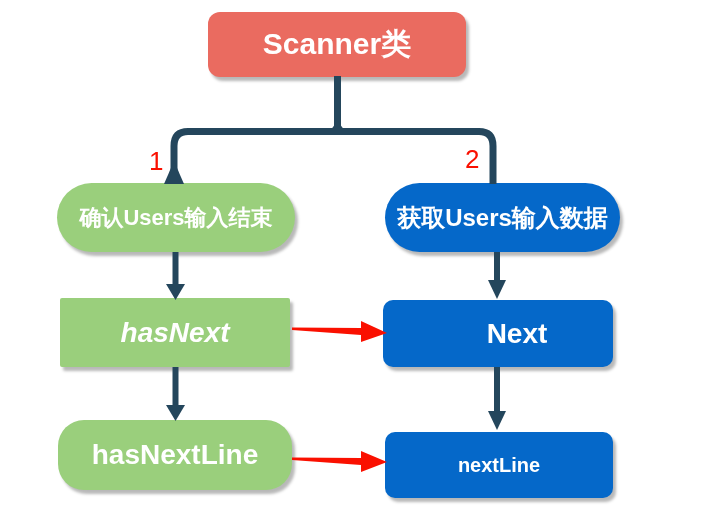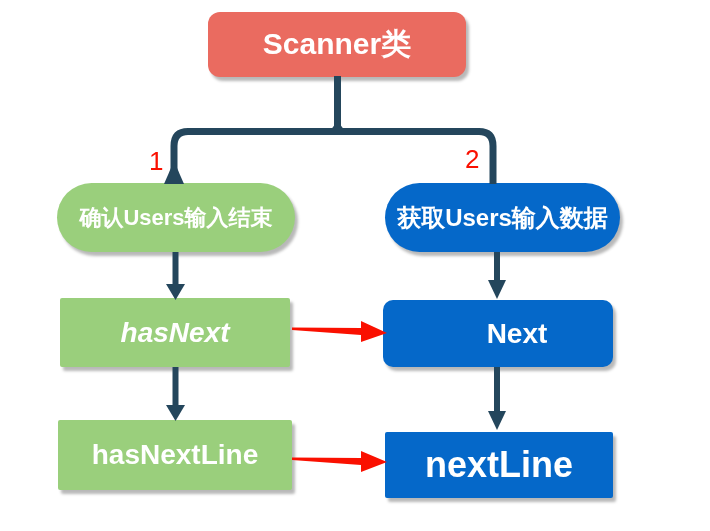--- a/index.html
+++ b/index.html
@@ -11,22 +11,22 @@
     position:absolute;display:flex;align-items:center;justify-content:center;
     color:#ffffff;font-weight:bold;text-align:center;
     box-shadow:3px 4px 3px rgba(0,0,0,0.28);
     box-sizing:border-box;white-space:nowrap;
   }
   .root{left:208px;top:12px;width:258px;height:65px;background:#ea6b60;border-radius:12px;font-size:30px;}
   .pill-left{left:57px;top:183px;width:238px;height:69px;background:#9acf7c;border-radius:35px;font-size:22px;}
   .pill-right{left:385px;top:183px;width:235px;height:69px;background:#0568c9;border-radius:35px;font-size:24px;}
   .box-hasnext{left:60px;top:298px;width:230px;height:69px;background:#9acf7c;border-radius:2px;font-size:28px;font-style:italic;}
   .box-next{left:383px;top:300px;width:230px;height:67px;background:#0568c9;border-radius:10px;font-size:28px;padding-left:38px;}
-  .box-hasnextline{left:58px;top:420px;width:234px;height:70px;background:#9acf7c;border-radius:2px;font-size:28px;}
-  .box-nextline{left:385px;top:432px;width:228px;height:66px;background:#0568c9;border-radius:2px;font-size:36px;}
+  .box-hasnextline{left:58px;top:420px;width:234px;height:70px;background:#9acf7c;border-radius:26px;font-size:28px;}
+  .box-nextline{left:385px;top:432px;width:228px;height:66px;background:#0568c9;border-radius:10px;font-size:20px;}
   .num{
     position:absolute;color:#fa1000;font-size:26px;font-weight:400;line-height:1;
   }
   .num1{left:149px;top:148px;}
   .num2{left:465px;top:146px;}
   svg.overlay{
     position:absolute;left:0;top:0;width:710px;height:531px;
     pointer-events:none;
   }
 </style>

